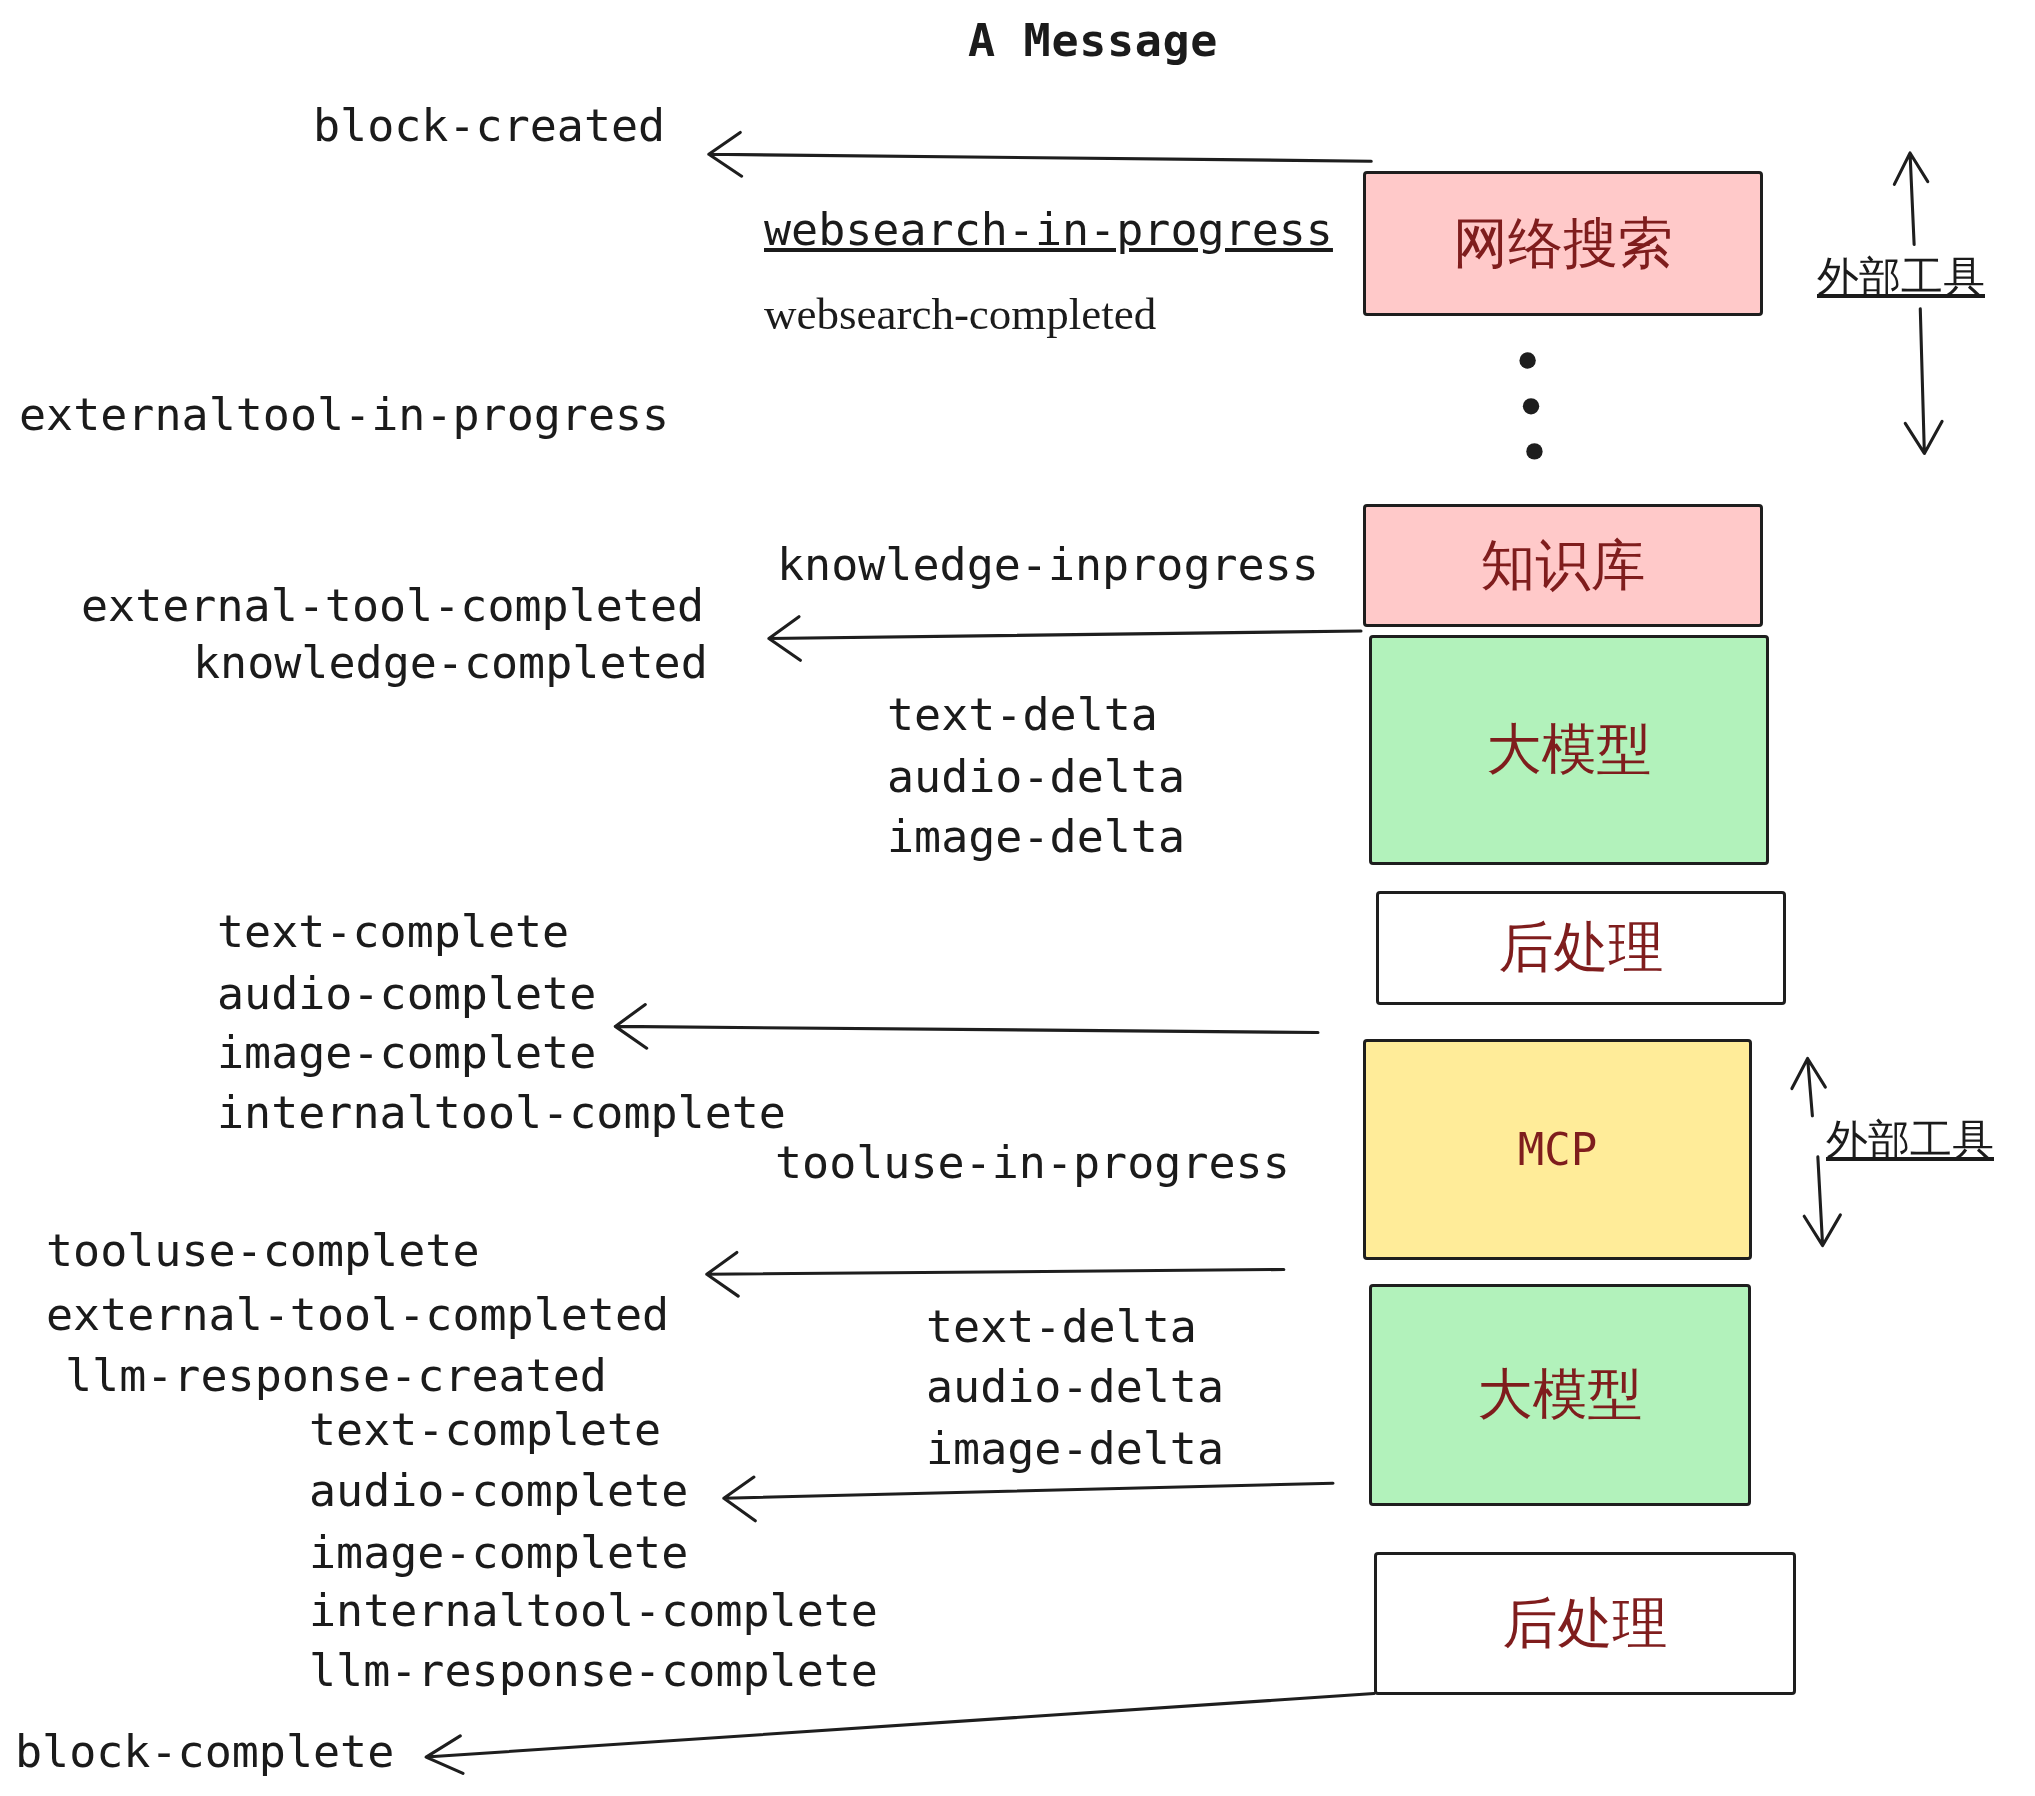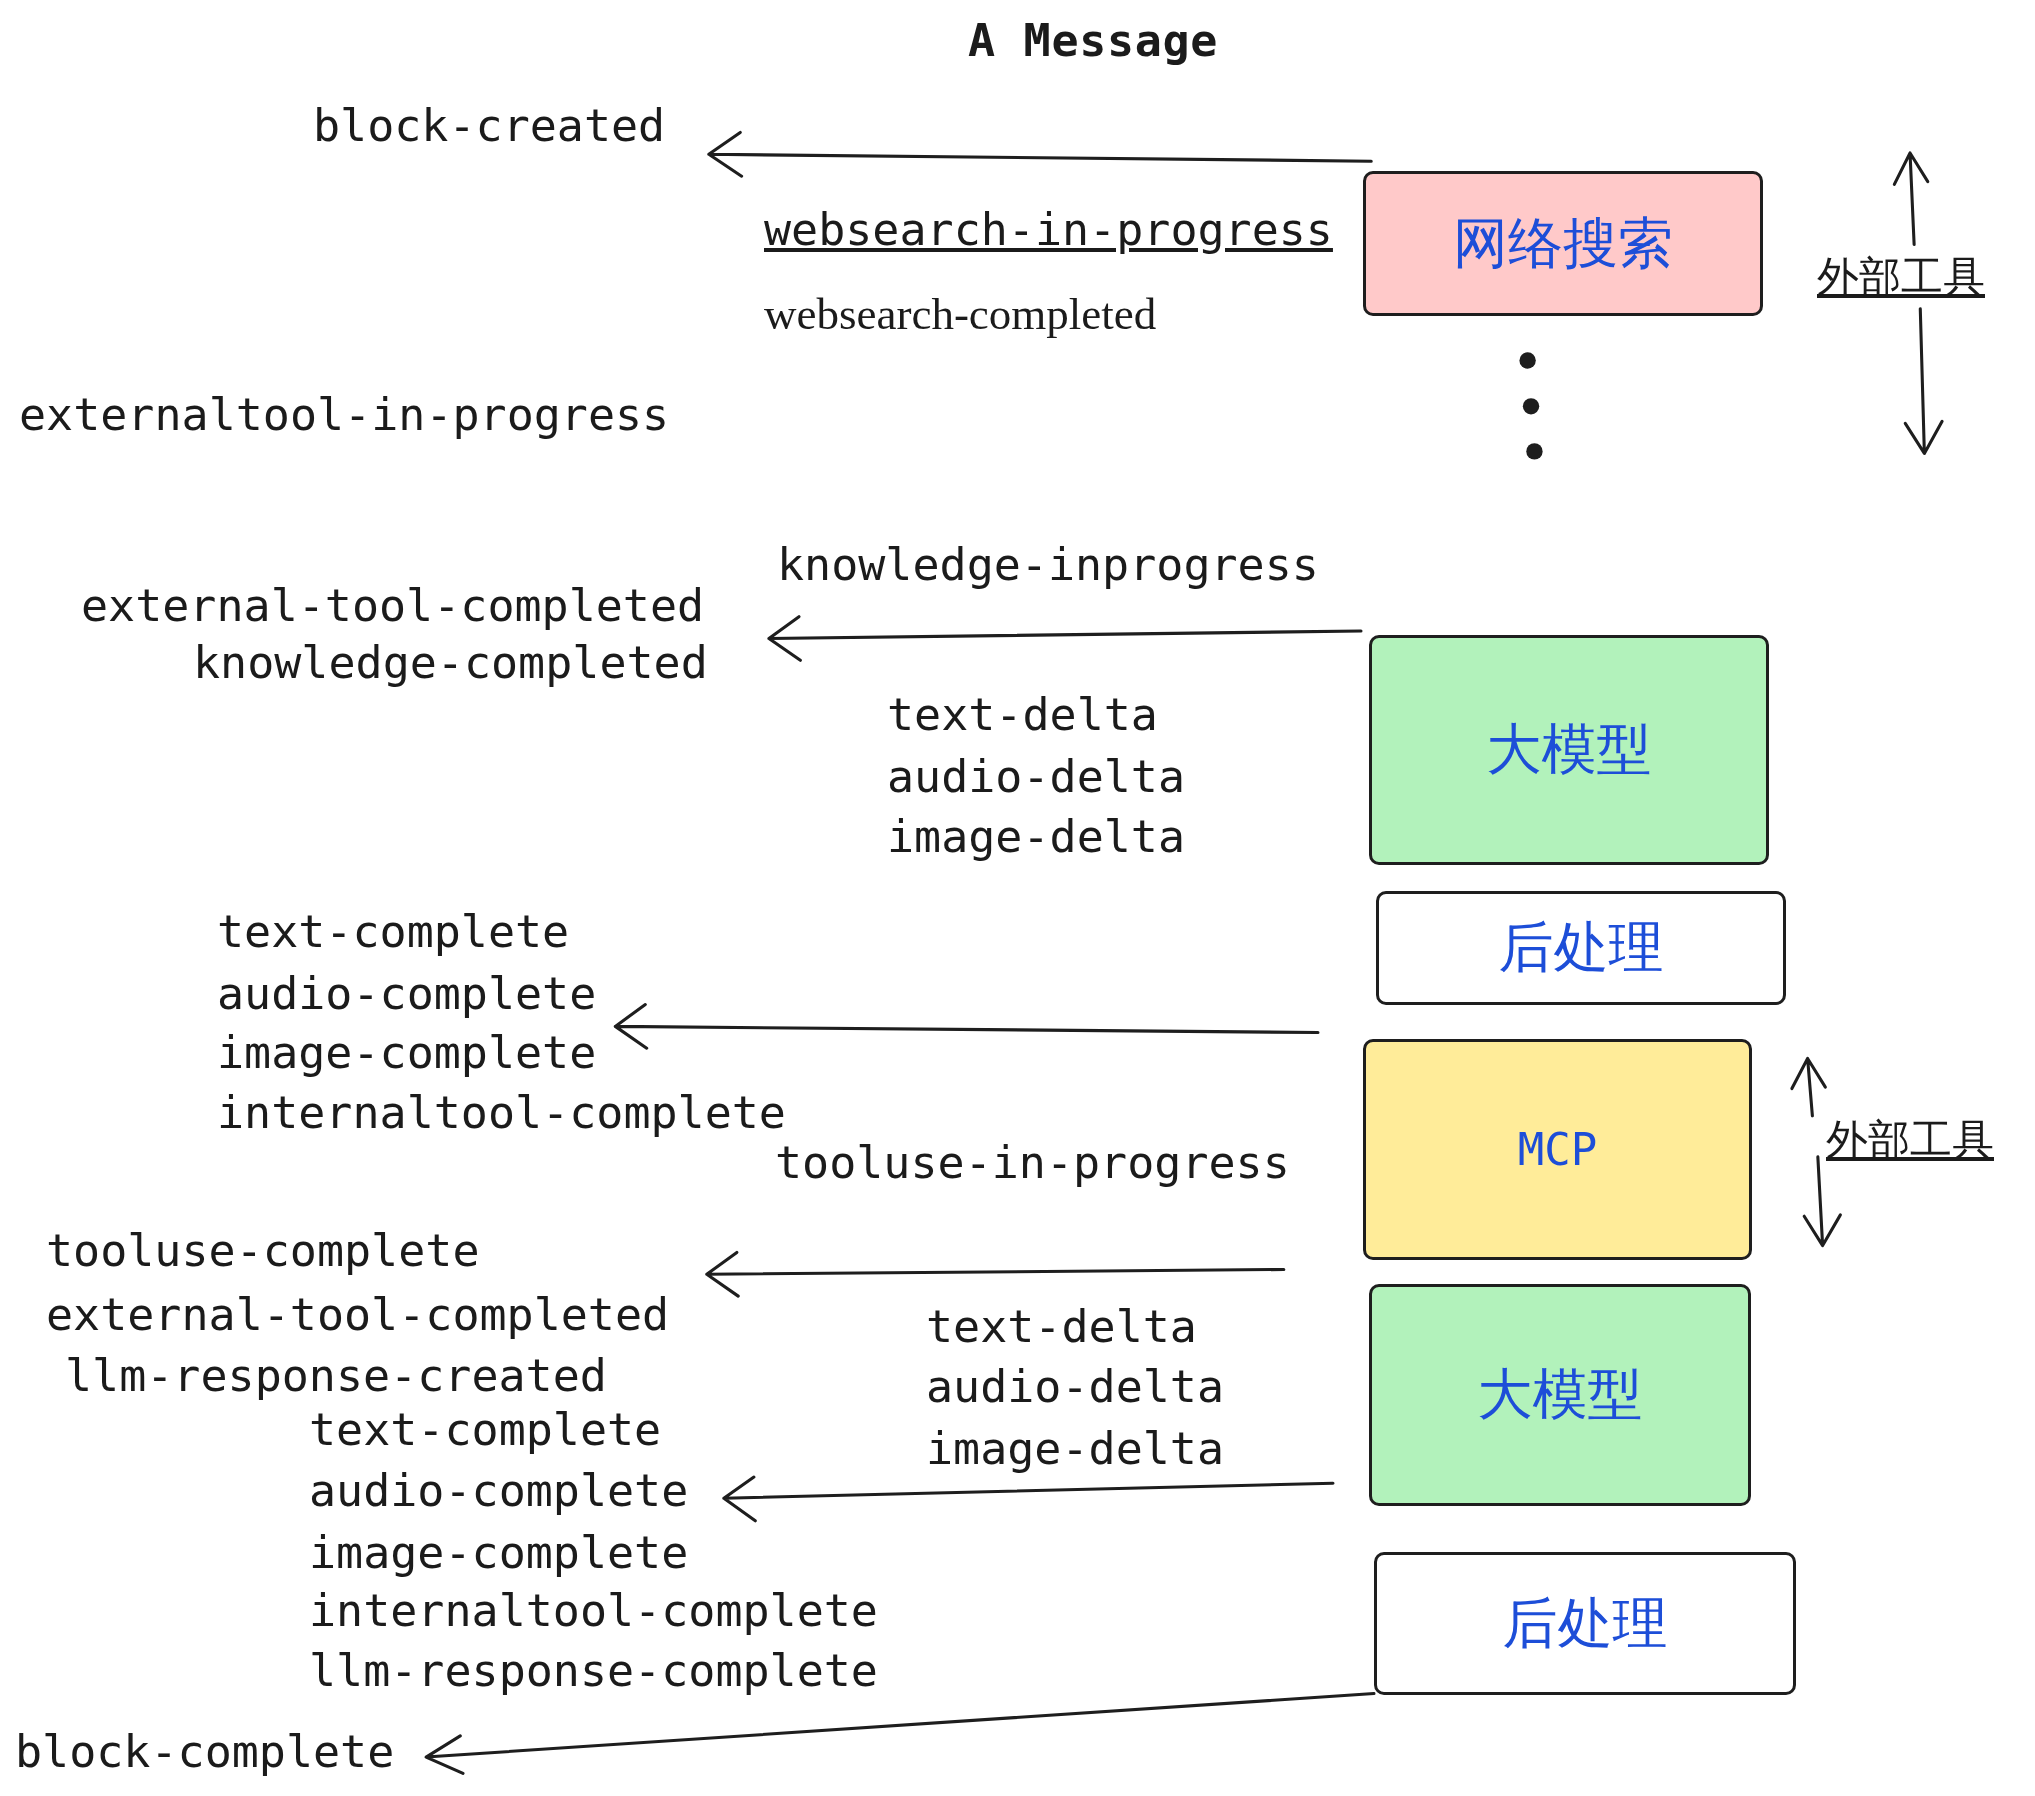--- a/index.html
+++ b/index.html
@@ -30,29 +30,29 @@
     position: absolute;
     left: 968px; top: 13.7px;
     font-size: 45px;
     font-weight: bold;
     letter-spacing: 0.7px;
     white-space: nowrap;
   }
   .box {
     position: absolute;
     border: 3.4px solid #1e1e1e;
-    border-radius: 10px;
+    border-radius: 4px;
     display: flex;
     align-items: center;
     justify-content: center;
     box-sizing: border-box;
     font-family: "DejaVu Sans", sans-serif;
     font-size: 55px;
     font-weight: 500;
-    color: #1d4ed8;
+    color: #7f1d1d;
     text-align: center;
   }
   .box.mono-label { font-family: "DejaVu Sans Mono", monospace; font-size: 44px; margin-top: 12px; }
   .box-websearch   { left: 1363px; top: 171px;  width: 400px; height: 145px; }
   .box-knowledge   { left: 1363px; top: 504px;  width: 400px; height: 123px; }
   .box-llm-1       { left: 1369px; top: 635px;  width: 400px; height: 230px; }
   .box-post-1      { left: 1376px; top: 891px; width: 410px; height: 114px; }
   .box-mcp         { left: 1363px; top: 1027px; width: 389px; height: 221px; }
   .box-llm-2       { left: 1369px; top: 1284px; width: 382px; height: 222px; }
   .box-post-2      { left: 1374px; top: 1552px; width: 422px; height: 143px; }
@@ -96,20 +96,23 @@
       <circle cx="2242" cy="595" r="12"></circle>
       <circle cx="2247" cy="661" r="12"></circle>
     </g>
   </svg>
 
   <div class="title">A Message</div>
 
   <div class="box box-websearch" style="background-color: rgb(255, 201, 201);">
     <span>网络搜索</span>
   </div>
+  <div class="box box-knowledge" style="background-color: rgb(255, 201, 201);">
+    <span>知识库</span>
+  </div>
   <div class="box box-llm-1" style="background-color: rgb(178, 242, 187);">
     <span>大模型</span>
   </div>
   <div class="box box-post-1" style="background-color: rgb(255, 255, 255);">
     <span>后处理</span>
   </div>
   <div class="box box-mcp mono-label" style="background-color: rgb(255, 236, 153);">
     <span>MCP</span>
   </div>
   <div class="box box-llm-2" style="background-color: rgb(178, 242, 187);">

